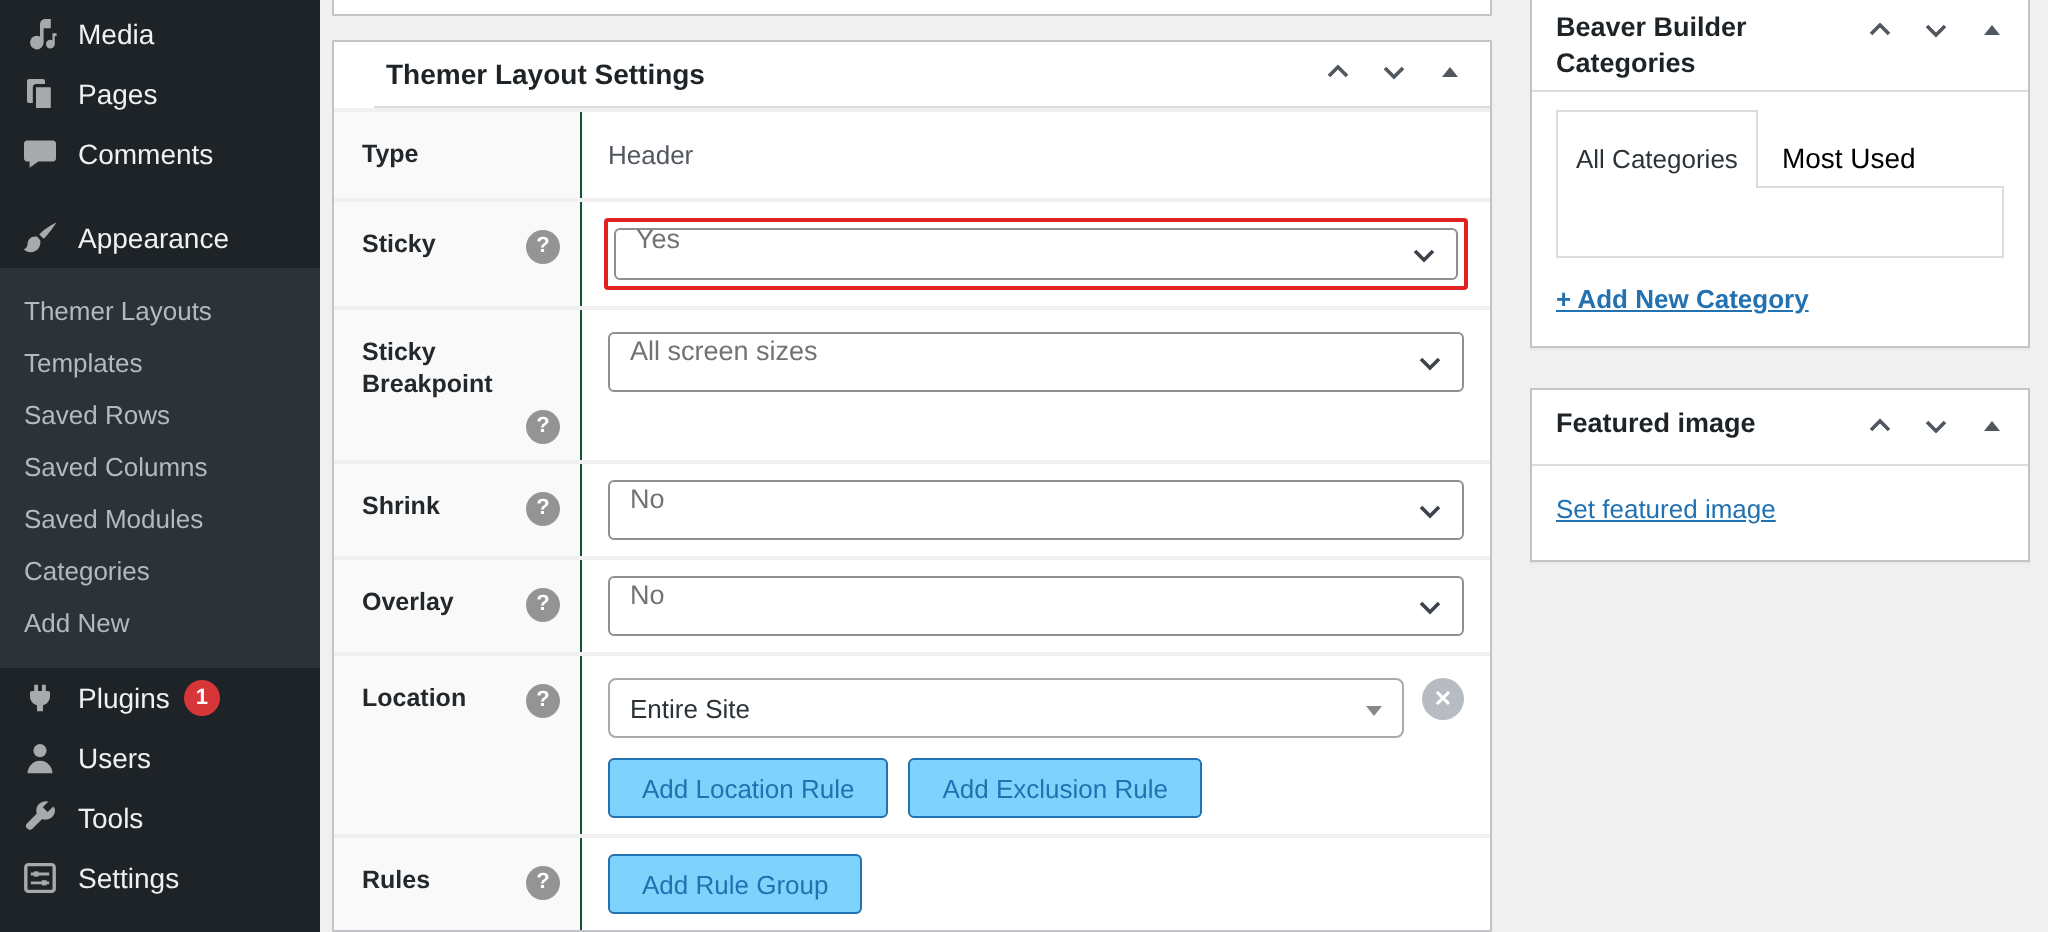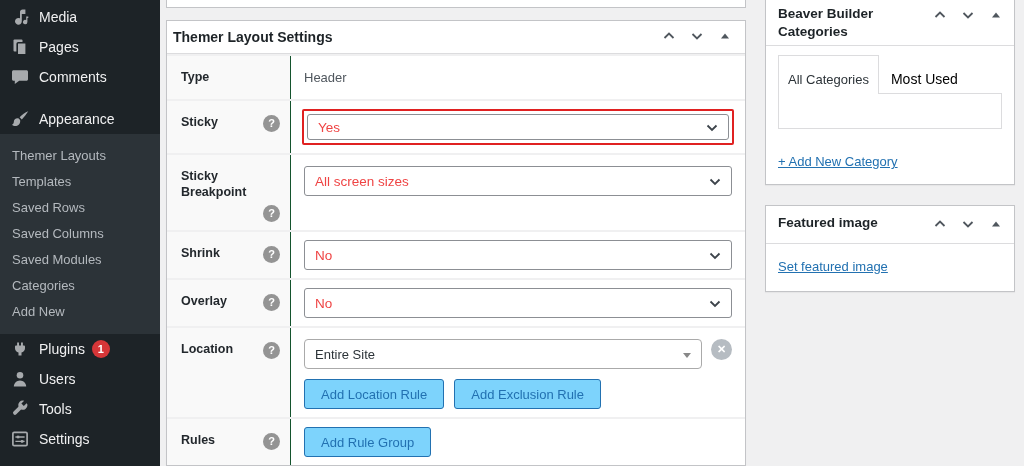--- a/index.html
+++ b/index.html
@@ -52,20 +52,21 @@
     border:1px solid #c3c4c7; border-top:none;
   }
   .postbox {
     margin-top:12px; background:#fff;
     border:1px solid #c3c4c7; box-shadow:0 1px 1px rgba(0,0,0,.04);
   }
   .postbox-header {
     display:flex; align-items:center;
     padding:0 6px 0 6px; min-height:32px;
     border-bottom:1px solid #dcdcde;
+    margin-left:20px;
   }
   .postbox-title { flex:1; font-size:14px; font-weight:bold; color:#1d2327; line-height:1.3; padding:7px 0; }
   .handle-btn {
     width:28px; height:26px; display:flex; align-items:center; justify-content:center;
     color:#50575e; cursor:pointer; background:none; border:none;
   }
 
   .form-row { display:flex; border-top:2px solid #f0f0f1; }
   .form-row:first-of-type { border-top:none; }
   .row-label {
@@ -84,22 +85,22 @@
     display:inline-flex; align-items:center; justify-content:center;
     cursor:pointer; flex:0 0 auto;
   }
   .row-value { flex:1; padding:8px 13px; display:flex; flex-direction:column; justify-content:center; }
 
   .static-value { font-size:13px; color:#50575e; padding:6px 0; }
 
   .wp-select {
     position:relative; height:30px;
     border:1px solid #8c8f94; border-radius:3px; background:#fff;
-    display:flex; align-items:center;
-    padding:0 32px 0 10px; font-size:13.5px; color:#ef4444; cursor:pointer;
+    display:flex; align-items:flex-end;
+    padding:0 32px 12px 10px; font-size:13.5px; color:#737373; cursor:pointer;
   }
   .wp-select .sel-arrow { position:absolute; right:8px; top:7px; }
 
   .red-box {
     border:2px solid #e02121; border-radius:2px; padding:3px; margin:0 -2px;
   }
   .red-box .wp-select { height:26px; }
   .red-box .wp-select .sel-arrow { top:5px; }
 
   .row-tall .row-value { justify-content:flex-start; padding-top:11px; }
@@ -144,21 +145,21 @@
   .cat-tab-active {
     background:#fff; border:1px solid #dcdcde; border-bottom:none;
     padding:16px 9px 7px; font-size:13px; color:#2c3338; cursor:pointer;
   }
   .cat-tab-link { padding:5px 12px 7px; font-size:14px; color:#000000; cursor:pointer; }
   .cat-list { position:relative; z-index:1; height:36px; background:#fff; border:1px solid #dcdcde; }
   .link-blue {
     display:inline-block; color:#2271b1; text-decoration:underline;
     font-size:13px; cursor:pointer;
   }
-  .add-cat { margin-top:25px; font-weight:normal; }
+  .add-cat { margin-top:13px; font-weight:bold; }
   .featured-box { margin-top:20px; }
   .featured-body { padding:13px 12px 16px; }
 </style>
 </head>
 <body>
 
 <aside class="sidebar">
 
   <div class="menu-item">
     <span class="mi-icon">

